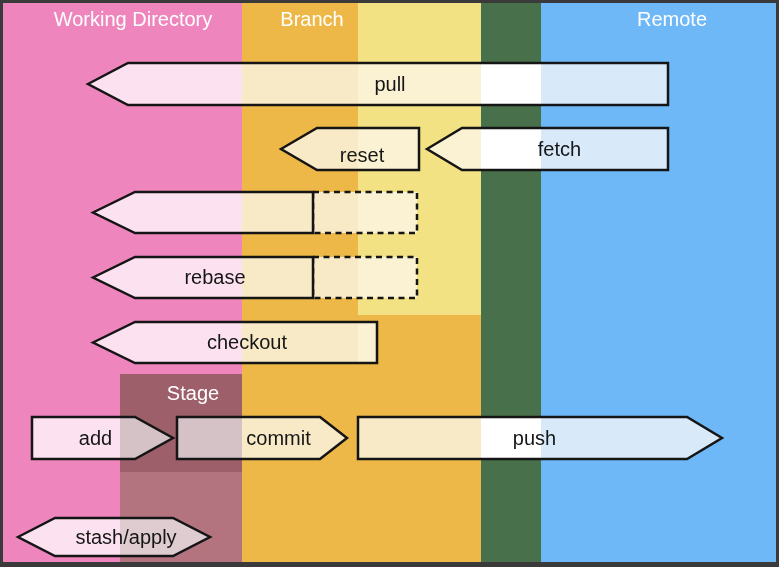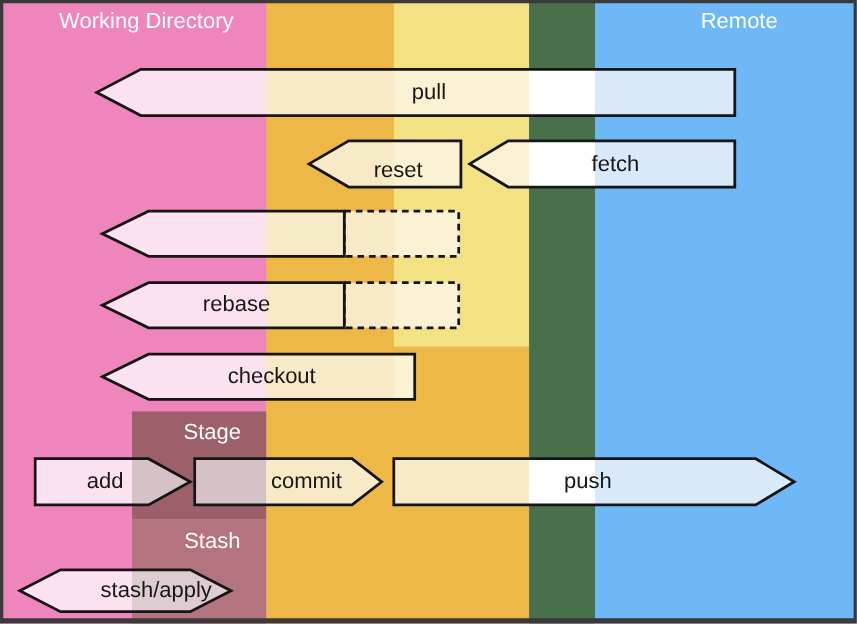--- a/index.html
+++ b/index.html
@@ -89,28 +89,28 @@
     <rect x="313" y="257" width="104" height="41" fill="url(#gU)" stroke="#151515" stroke-width="2.5" stroke-dasharray="6 4.5"></rect>
     <polygon points="93,277.5 135,257 313,257 313,298 135,298" fill="url(#gU)" stroke="#151515" stroke-width="2.5"></polygon>
     <polygon points="93,342.5 135,322 377,322 377,363 135,363" fill="url(#gU)" stroke="#151515" stroke-width="2.5"></polygon>
     <polygon points="32,417 135,417 173,438 135,459 32,459" fill="url(#gL)" stroke="#151515" stroke-width="2.5"></polygon>
     <polygon points="177,417 320,417 347,438 320,459 177,459" fill="url(#gL)" stroke="#151515" stroke-width="2.5"></polygon>
     <polygon points="358,417 687,417 722,438 687,459 358,459" fill="url(#gL)" stroke="#151515" stroke-width="2.5"></polygon>
     <polygon points="18,537 55,518 173,518 210,537 173,556 55,556" fill="url(#gS)" stroke="#151515" stroke-width="2.5"></polygon>
   </svg>
 
   <div class="lbl hdr" style="left:0;top:5px;width:242px;height:28px">Working Directory</div>
+  <div class="lbl hdr" style="left:242px;top:5px;width:116px;height:28px">Branch</div>
   <div class="lbl hdr" style="left:541px;top:5px;width:238px;height:28px">Remote</div>
   <div class="lbl hdr" style="left:120px;top:379px;width:122px;height:28px">Stage</div>
-  <div class="lbl hdr" style="left:120px;top:478px;width:122px;height:28px">Stash</div>
 
   <div class="lbl" style="left:88px;top:63px;width:580px;height:42px">pull</div>
   <div class="lbl" style="left:281px;top:128px;width:138px;height:54px">reset</div>
   <div class="lbl" style="left:427px;top:128px;width:241px;height:42px">fetch</div>
   <div class="lbl" style="left:93px;top:257px;width:220px;height:41px">rebase</div>
   <div class="lbl" style="left:93px;top:322px;width:284px;height:41px">checkout</div>
   <div class="lbl" style="left:32px;top:417px;width:103px;height:42px">add</div>
   <div class="lbl" style="left:195px;top:417px;width:143px;height:42px">commit</div>
   <div class="lbl" style="left:358px;top:417px;width:329px;height:42px">push</div>
-  <div class="lbl" style="left:34px;top:518px;width:192px;height:38px">stash/apply</div>
+  <div class="lbl" style="left:18px;top:518px;width:192px;height:38px">stash/apply</div>
 
   <div class="frame"></div>
 </div>
 
 </body></html>

